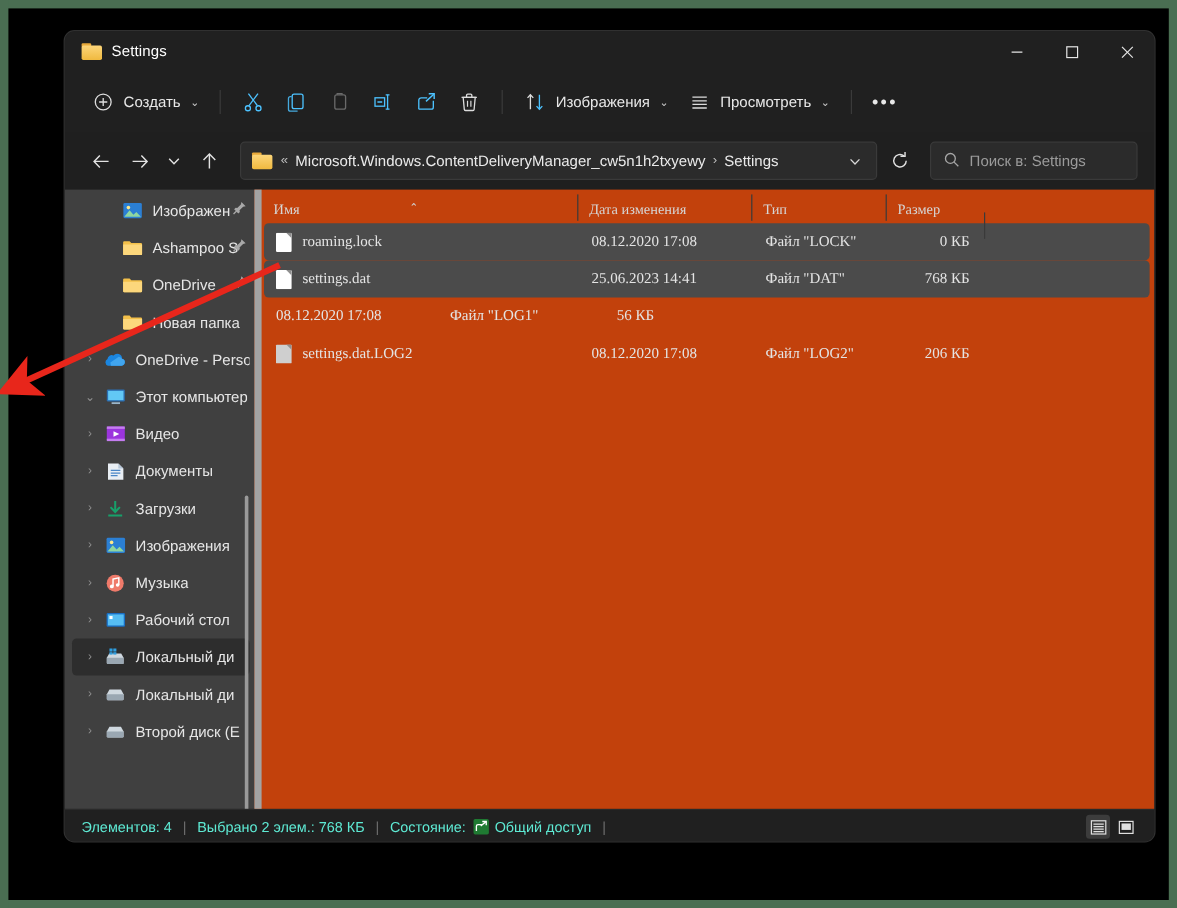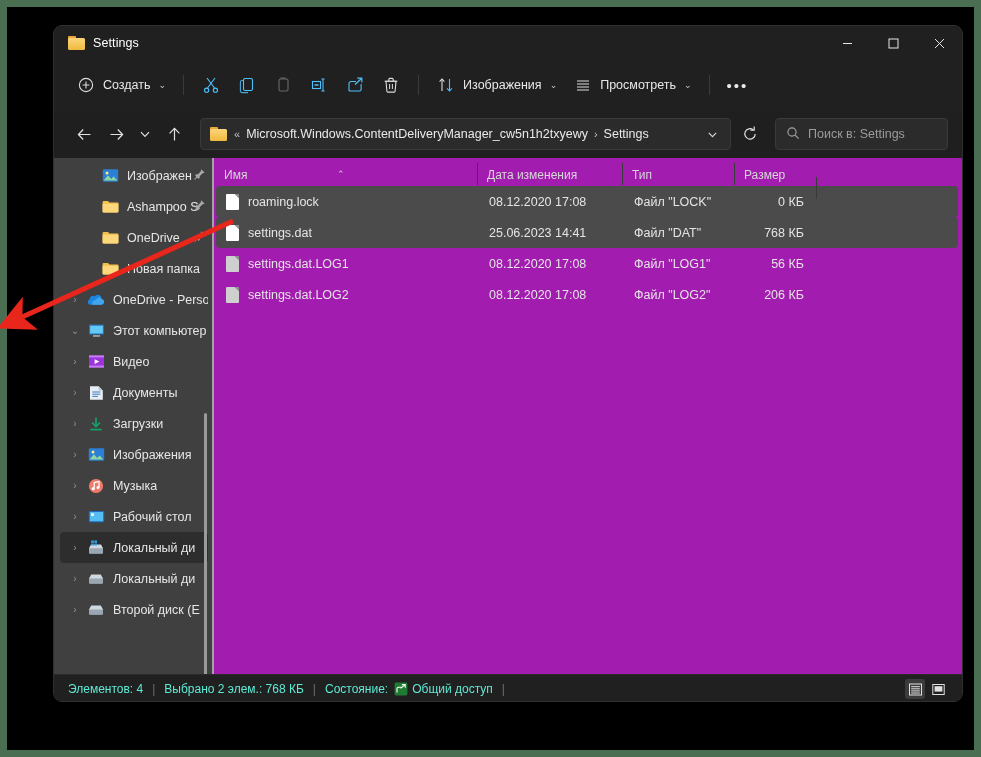--- a/index.html
+++ b/index.html
@@ -97,22 +97,22 @@
     color:#8f8f8f; font-size:10px; flex:none; }
   .nav-ico { width:20px; height:20px; margin-right:7px; flex:none;
     display:flex; align-items:center; justify-content:center; }
   .nav-label { color:#e6e6e6; font-size:12.5px; overflow:hidden; }
   .pin { position:absolute; right:2px; top:50%; transform:translateY(-50%);
     color:#a8a8a8; }
   .sb-track { position:absolute; left:150px; top:255px; width:3px; height:360px;
     background:#9a9a9a; border-radius:2px; }
 
   
-  .filepane { flex:1; background:#a21caf; position:relative; overflow:hidden;
-    border-left:2px solid #a3a3a3; }
+  .filepane { flex:1; background:#c2410c; position:relative; overflow:hidden;
+    border-left:6px solid #a3a3a3;font-family:Liberation Serif, serif; }
   .colhead { display:flex; height:28px; align-items:flex-end; padding-bottom:4px;
     position:relative; }
   .col { color:#d6d6d6; font-size:12px; position:relative; padding-left:10px; }
   .col::after { content:""; position:absolute; left:0; top:-5px; width:1px; height:22px;
     background:#3a3a3a; }
   .col.first::after { display:none; }
   .sortarrow { position:absolute; left:123px; top:1px; color:#cfcfcf; font-size:9px; }
 
   .row { display:flex; height:31px; align-items:center; margin:0 4px 0 2px;
     border-radius:4px; }
@@ -585,27 +585,20 @@
                   <span class="pg"></span>
                   <span class="fold"></span>
                 </span>
                 <span>settings.dat</span>
               </div>
               <div class="cell" style="width: 145px; padding-left: 10px;">25.06.2023 14:41</div>
               <div class="cell" style="width: 112px; padding-left: 10px;">Файл "DAT"</div>
               <div class="cell size" style="width: 82px;">768 КБ</div>
             </div>
             <div class="row">
-              <div class="cell name" style="width: 263px;">
-                <span class="doc-ico">
-                  <span class="pg"></span>
-                  <span class="fold"></span>
-                </span>
-                <span>settings.dat.LOG1</span>
-              </div>
               <div class="cell" style="width: 145px; padding-left: 10px;">08.12.2020 17:08</div>
               <div class="cell" style="width: 112px; padding-left: 10px;">Файл "LOG1"</div>
               <div class="cell size" style="width: 82px;">56 КБ</div>
             </div>
             <div class="row">
               <div class="cell name" style="width: 263px;">
                 <span class="doc-ico">
                   <span class="pg"></span>
                   <span class="fold"></span>
                 </span>

